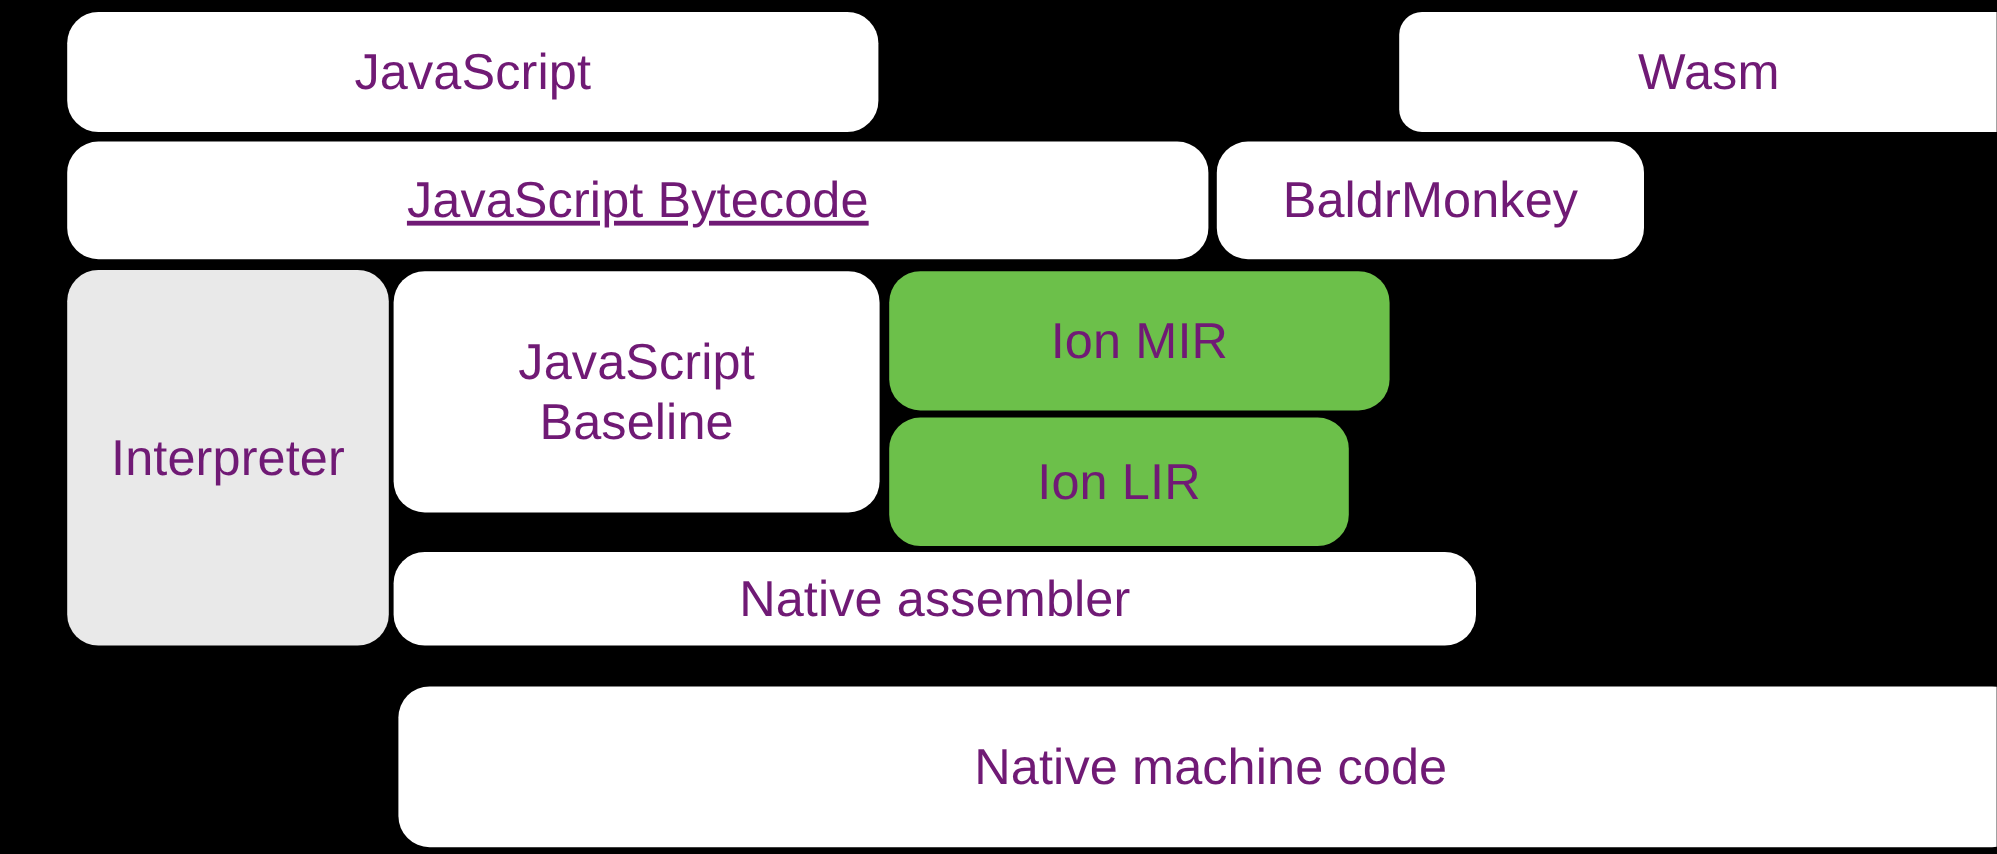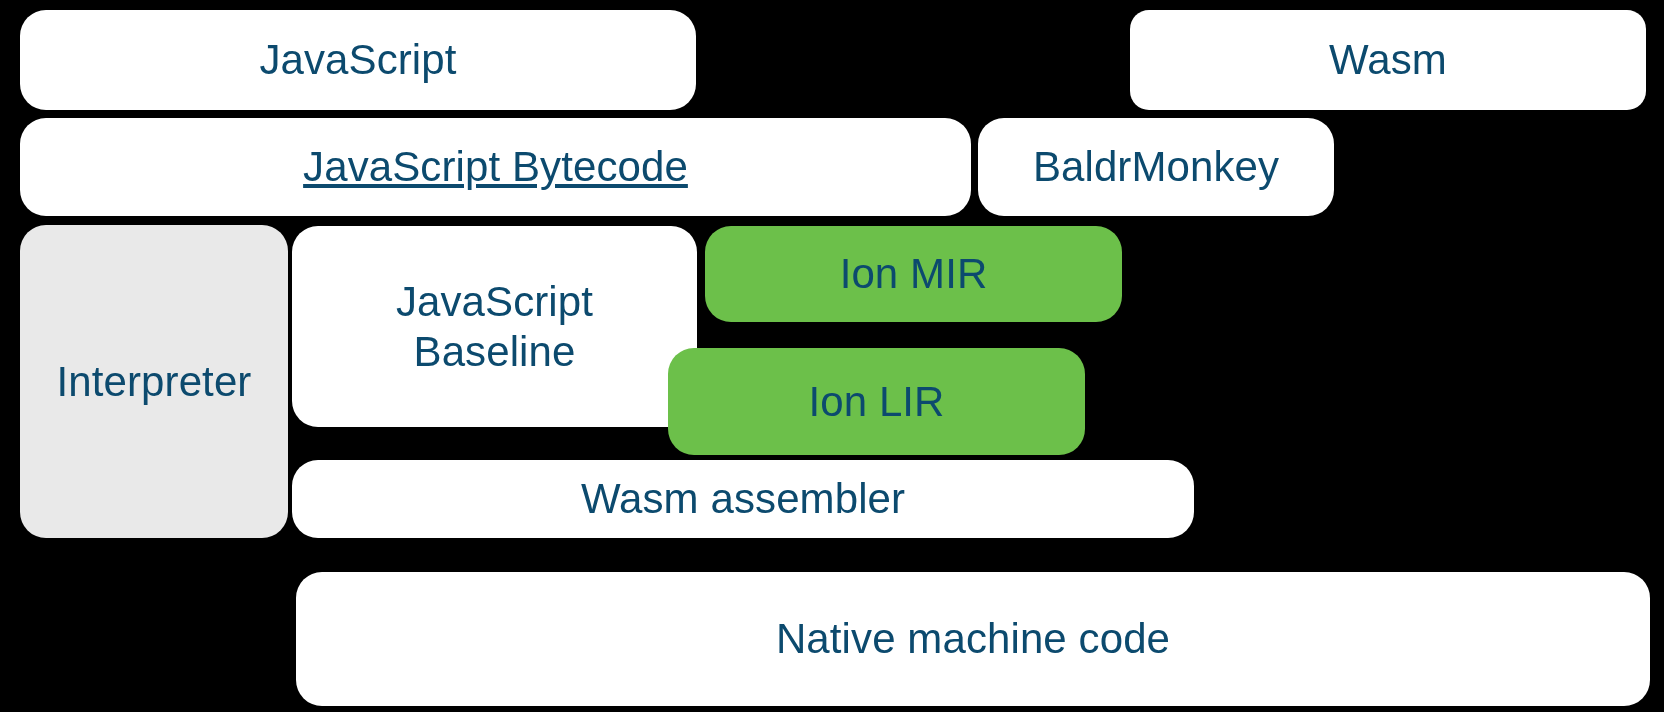--- a/index.html
+++ b/index.html
@@ -17,47 +17,48 @@
     font-family: "Liberation Sans", sans-serif;
   }
   .node {
     position: absolute;
     box-sizing: border-box;
     border-radius: 26px;
     display: flex;
     align-items: center;
     justify-content: center;
     text-align: center;
-    color: #0c4a6e;
+    color: #701a75;
     font-size: 42px;
     font-weight: 400;
     line-height: 1.18;
     letter-spacing: 0.1px;
     white-space: pre-line;
     user-select: none;
+    margin-left: 36px;
   }
   .fill-white { background: #ffffff; }
   .fill-grey  { background: #e9e9e9; }
   .fill-green { background: #6cc04a; }
   .fill-pink  { background: #f67c8d; }
 
   
   #n-javascript        { left: 20px;   top: 10px;  width: 676px; height: 100px; }
   #n-asmjs             { left: 704px;  top: 10px;  width: 418px; height: 100px; }
   #n-wasm              { left: 1130px; top: 10px;  width: 516px; height: 100px; border-radius: 19px; }
 
   
   #n-js-bytecode       { left: 20px;   top: 118px; width: 951px; height: 98px; text-decoration: underline;  }
   #n-baldrmonkey       { left: 978px;  top: 118px; width: 356px; height: 98px;  }
 
   
   #n-interpreter       { left: 20px;   top: 225px; width: 268px; height: 313px; }
   #n-js-baseline       { left: 292px;  top: 226px; width: 405px; height: 201px; }
-  #n-ion-mir           { left: 705px;  top: 226px; width: 417px; height: 96px; }
-  #n-ion-lir           { left: 668px;  top: 348px; width: 417px; height: 107px; text-align: center; }
+  #n-ion-mir           { left: 705px;  top: 226px; width: 417px; height: 116px; }
+  #n-ion-lir           { left: 705px;  top: 348px; width: 383px; height: 107px; text-align: center; }
   #n-cranelift         { left: 1200px; top: 350px; width: 446px; height: 200px; }
   #n-macro-assembler   { left: 292px;  top: 460px; width: 902px; height: 78px;  }
   #n-native-code       { left: 296px;  top: 572px; width: 1354px; height: 134px; }
 </style>
 </head>
 <body>
 
 <div id="canvas">
 
   <div class="node fill-white" id="n-javascript">JavaScript</div>
@@ -72,17 +73,17 @@
   <div class="node fill-grey" id="n-interpreter">Interpreter</div>
 
   <div class="node fill-white" id="n-js-baseline">JavaScript
 Baseline</div>
 
   <div class="node fill-green" id="n-ion-mir">Ion MIR</div>
 
   <div class="node fill-green" id="n-ion-lir">Ion LIR</div>
 
 
-  <div class="node fill-white" id="n-macro-assembler">Wasm assembler</div>
+  <div class="node fill-white" id="n-macro-assembler">Native assembler</div>
 
   <div class="node fill-white" id="n-native-code">Native machine code</div>
 
 </div>
 
 </body></html>

